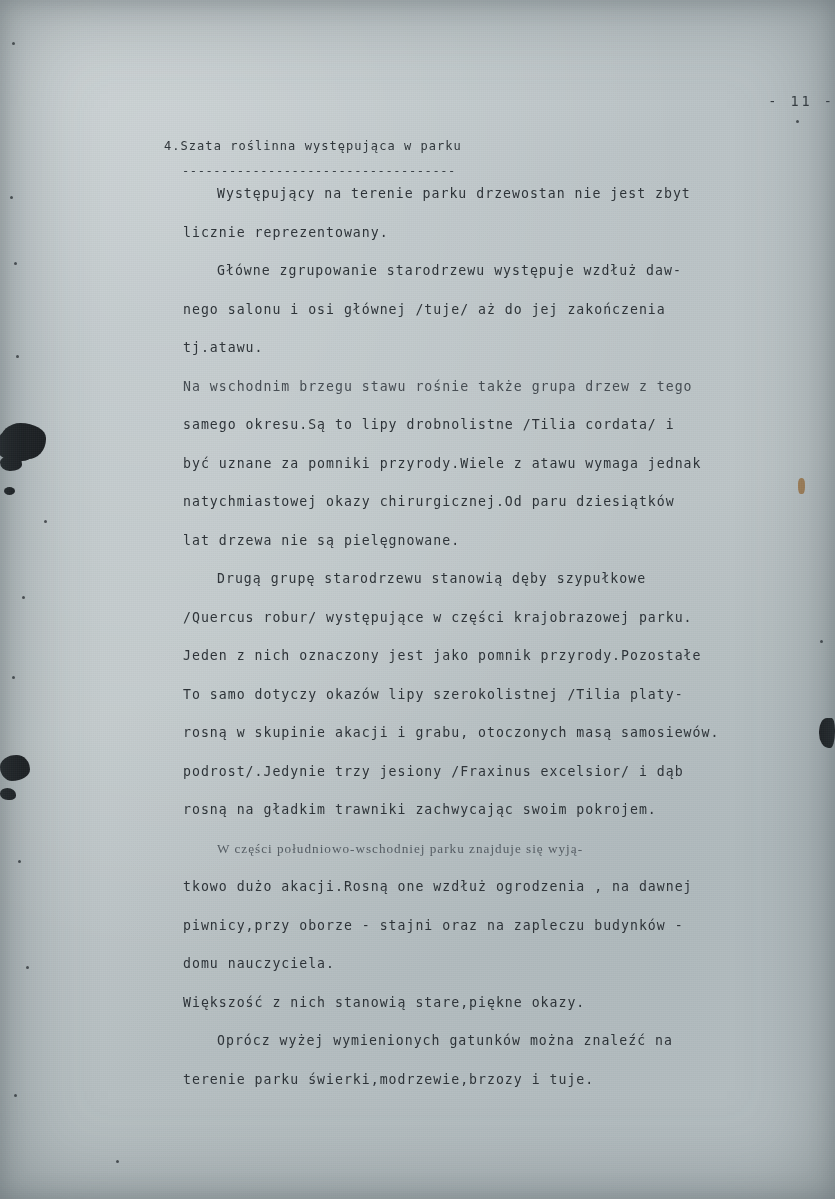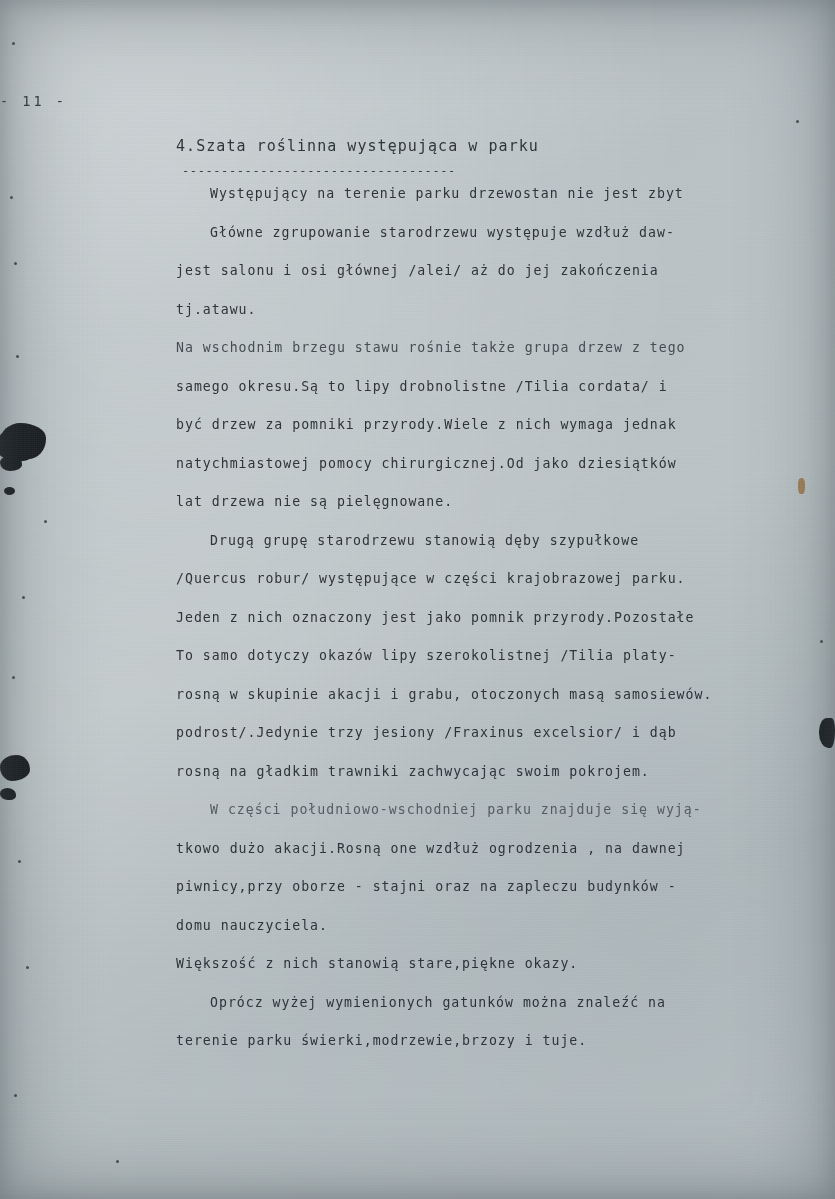--- a/index.html
+++ b/index.html
@@ -53,31 +53,31 @@
     font-size: 13.2px;
     letter-spacing: 1.0px;
     line-height: 38.5px;
   }
 
   .page-number {
     position: absolute;
     top: 82px;
     left: 0;
     width: 835px;
-    text-align: left;
+    text-align: right;
     letter-spacing: 3px;
     font-size: 13.5px;
     color: #333a3f;
   }
 
   .heading {
     position: absolute;
     top: 127px;
-    left: 176px;
-    font-size: 15px;
+    left: 164px;
+    font-size: 12px;
     letter-spacing: 1.05px;
     color: #2d3439;
   }
   .heading-rule {
     position: absolute;
     top: 152px;
     left: 182px;
     width: 370px;
     font-size: 12px;
     letter-spacing: 0.6px;
@@ -86,37 +86,37 @@
     white-space: nowrap;
   }
 
   .body {
     position: absolute;
     top: 175px;
     left: 176px;
     width: 620px;
   }
   .para {
-    margin: 0 0 0 0;
+    margin: 0 0 0 7px;
   }
   .para + .para {
     margin-top: 0;
   }
   .line {
     display: block;
     white-space: pre;
     height: 38.5px;
   }
   .indent {
     padding-left: 34px;
   }
 
   
   .light { color: #434a50; }
-  .lighter { color: #525a61; }
+  .lighter { color: #525a61; font-family: Liberation Serif, serif; }
 
   
   .blot {
     position: absolute;
     background: #1a1d20;
     pointer-events: none;
   }
   .blot.b1 {
     left: 0px; top: 423px;
     width: 46px; height: 36px;
@@ -174,33 +174,34 @@
 
     <div class="page-number">- 11 -</div>
 
     <div class="heading">4.Szata roślinna występująca w parku</div>
     <div class="heading-rule">-----------------------------------</div>
 
     <div class="body">
 
       <div class="para">
         <span class="line indent">Występujący na terenie parku drzewostan nie jest zbyt</span>
+        <span class="line">licznie reprezentowany.</span>
       </div>
 
       <div class="para">
         <span class="line indent">Główne zgrupowanie starodrzewu występuje wzdłuż daw-</span>
-        <span class="line">jest salonu i osi głównej /alei/ aż do jej zakończenia</span>
+        <span class="line">nego salonu i osi głównej /tuje/ aż do jej zakończenia</span>
         <span class="line">tj.atawu.</span>
       </div>
 
       <div class="para">
         <span class="line light">Na wschodnim brzegu stawu rośnie także grupa drzew z tego</span>
         <span class="line">samego okresu.Są to lipy drobnolistne /Tilia cordata/ i</span>
-        <span class="line">być drzew za pomniki przyrody.Wiele z nich wymaga jednak</span>
-        <span class="line">natychmiastowej pomocy chirurgicznej.Od jako dziesiątków</span>
+        <span class="line">być uznane za pomniki przyrody.Wiele z atawu wymaga jednak</span>
+        <span class="line">natychmiastowej okazy chirurgicznej.Od paru dziesiątków</span>
         <span class="line">lat drzewa nie są pielęgnowane.</span>
       </div>
 
       <div class="para">
         <span class="line indent">Drugą grupę starodrzewu stanowią dęby szypułkowe</span>
       </div>
 
       <div class="para">
         <span class="line">/Quercus robur/ występujące w części krajobrazowej parku.</span>
         <span class="line">Jeden z nich oznaczony jest jako pomnik przyrody.Pozostałe</span>

